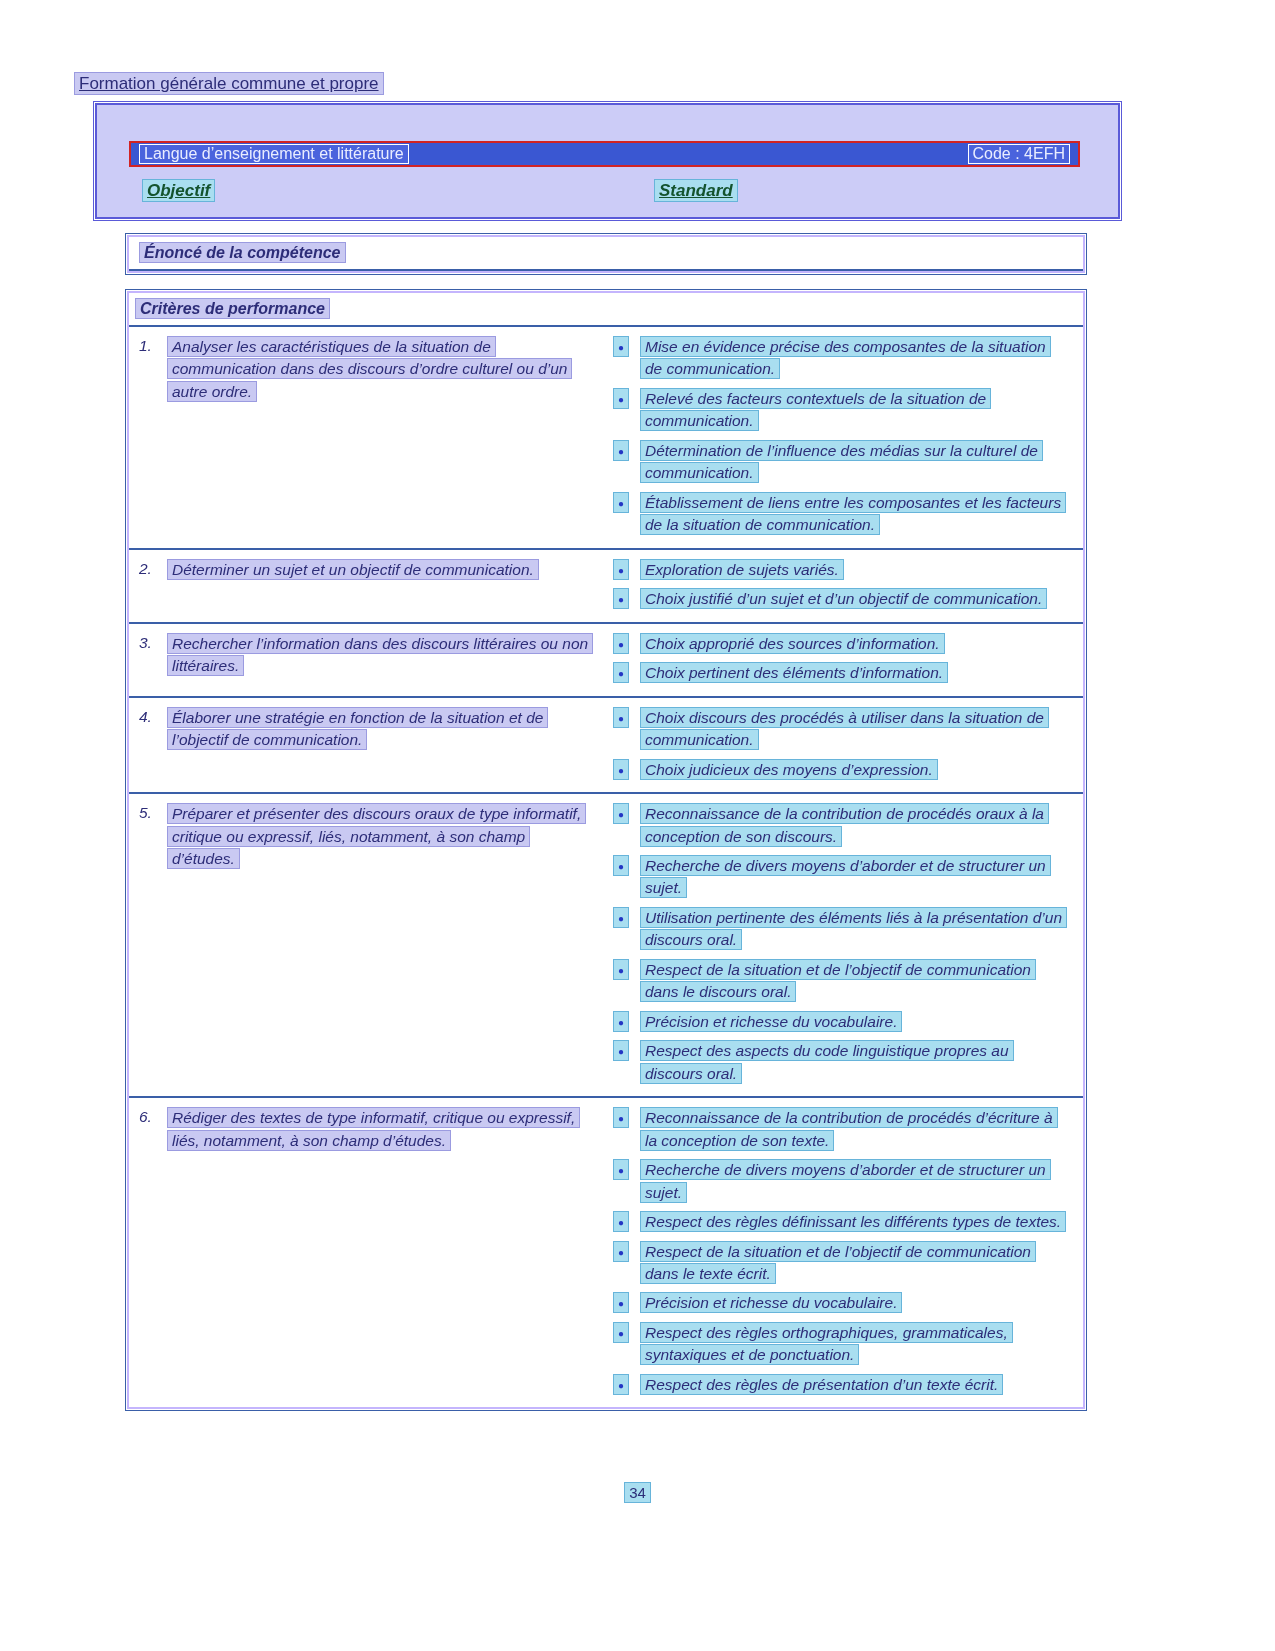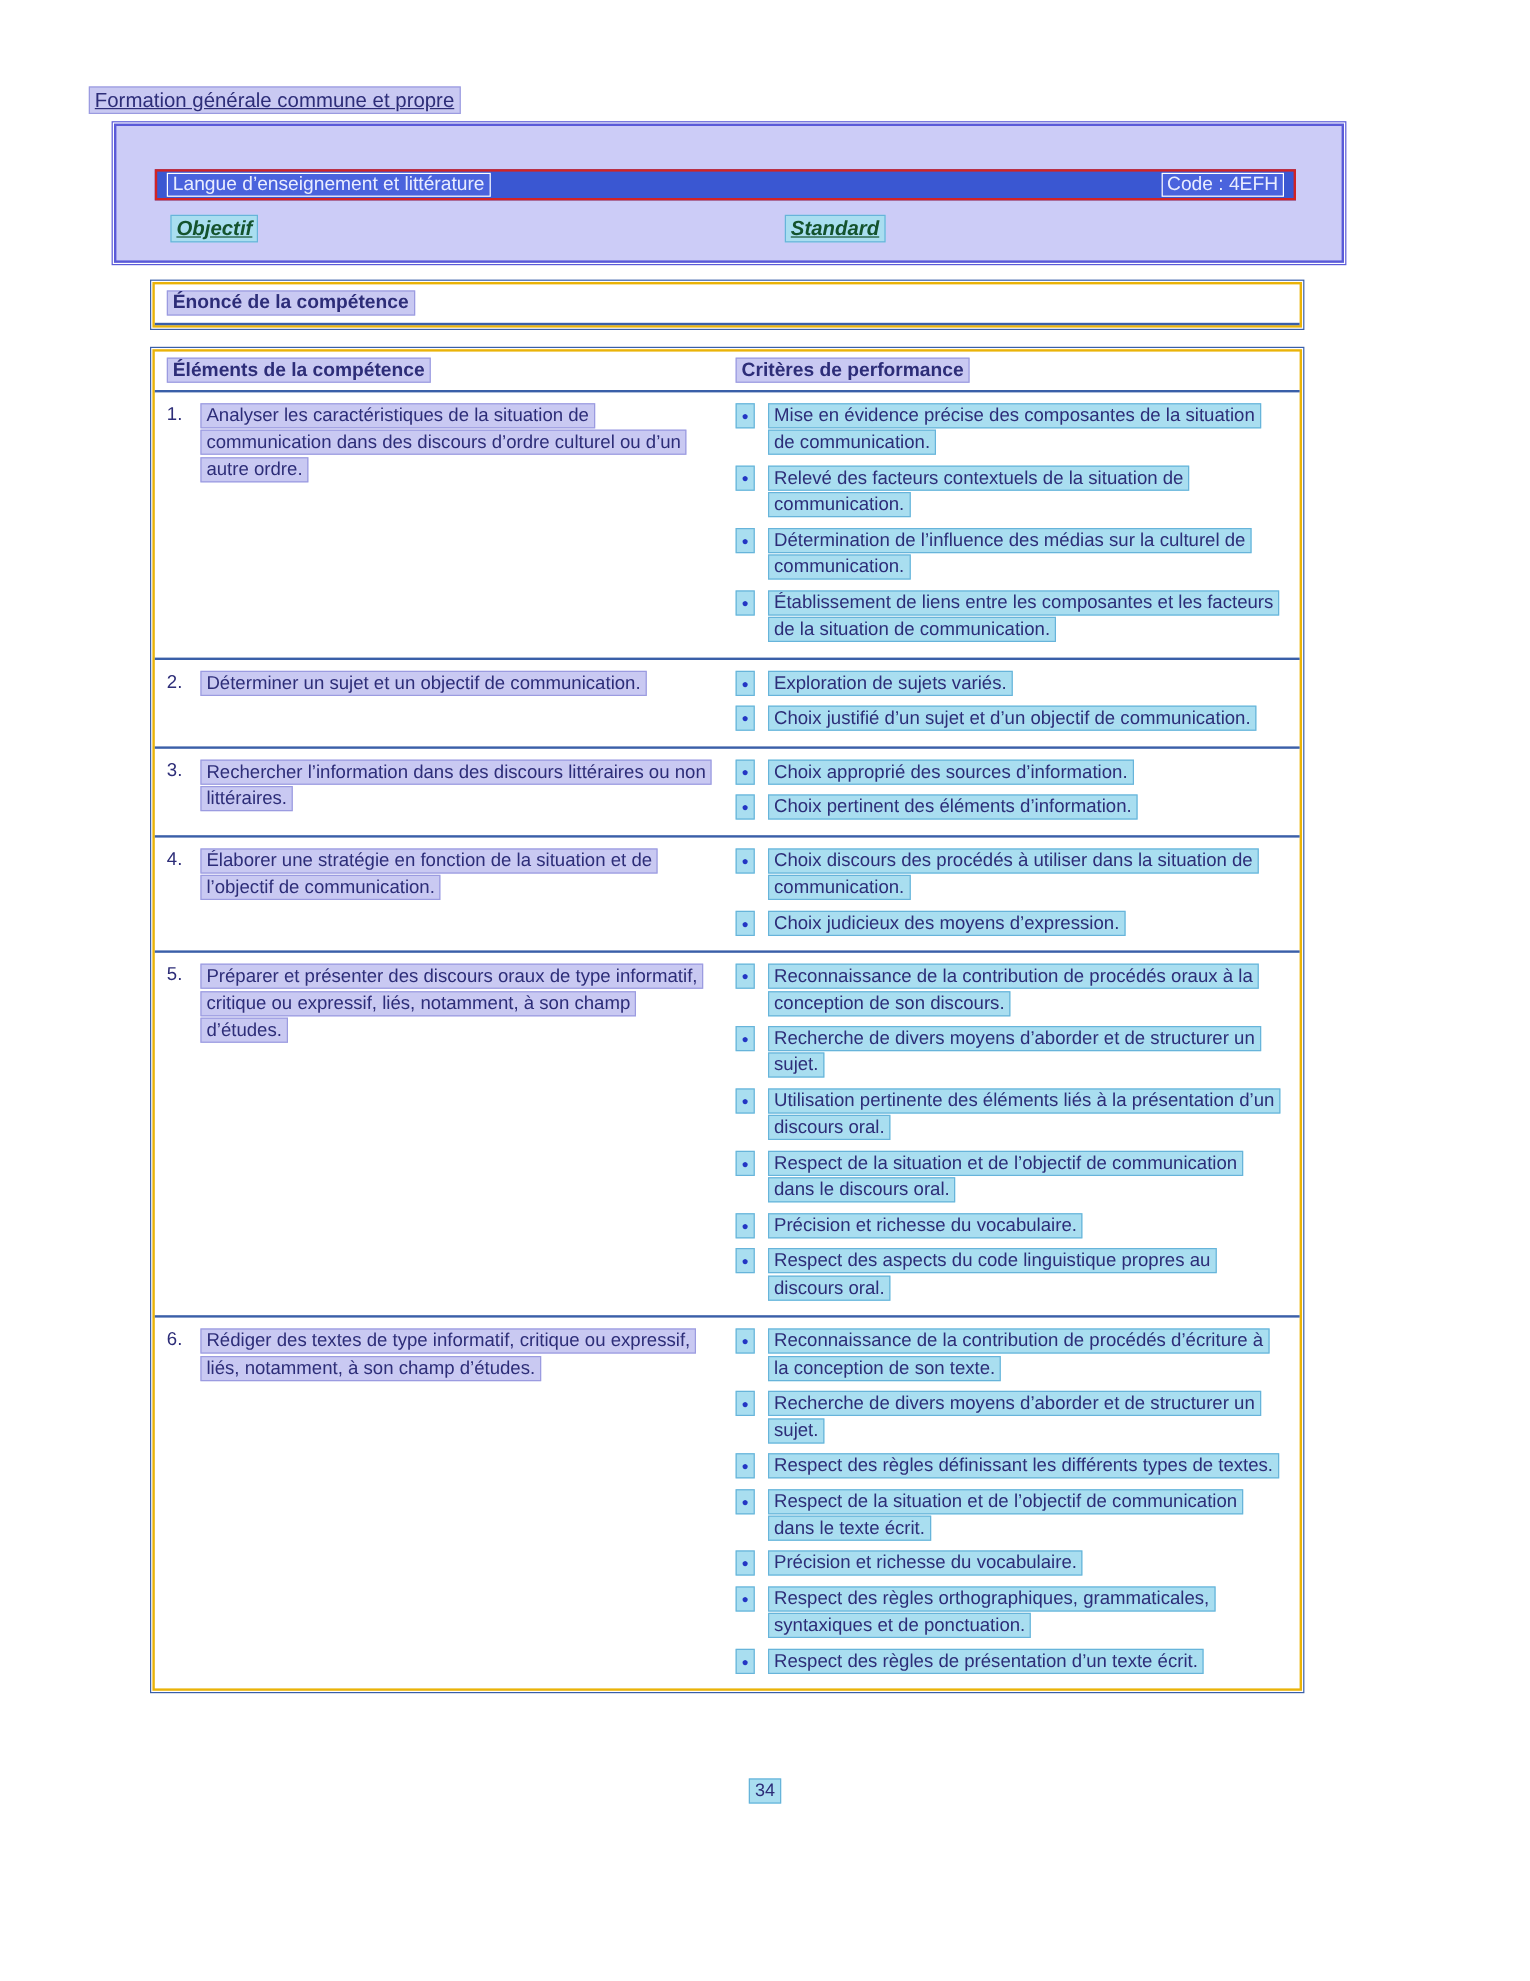--- a/index.html
+++ b/index.html
@@ -67,24 +67,25 @@
     font-style: italic;
     color: #14532d;
   }
   .std-pos { position: absolute; left: 512px; top: 0; }
   .obj-std-row .hl { text-decoration: underline; }
 
   
   .doc-box {
     margin-left: 127px;
     width: 958px;
-    border: 2px solid #eab308;
+    border: 2px solid #c4b5fd;
     outline: 1px solid #3a5fa8;
     outline-offset: 1px;
     background: #ffffff;
+    font-style: italic;
   }
   .enonce-box { margin-top: 16px; }
   .section-header-row {
     border-bottom: 2px solid #3a5fa8;
     padding: 4px 10px 5px;
     font-size: 16px;
   }
   .enonce-body { padding: 8px 10px 12px; font-size: 15.5px; }
   .enonce-body .constrain { display: inline-block; max-width: 480px; }
 
@@ -152,23 +153,20 @@
 </div>
 
 <div class="doc-box enonce-box">
   <div class="section-header-row">
     <span class="hl lav bold">Énoncé de la compétence</span>
   </div>
 </div>
 
 <div class="doc-box main-table">
   <div class="table-header-row">
-    <div class="col-el">
-      <span class="hl lav bold">Éléments de la compétence</span>
-    </div>
     <div class="col-cr">
       <span class="hl lav bold">Critères de performance</span>
     </div>
   </div>
 
   <div class="t-row">
     <div class="col-el">
       <div class="el-wrap">
         <span class="num">1.</span>
         <span class="el-text"><span class="hl lav">Analyser les caractéristiques de la situation de communication dans des discours d’ordre culturel ou d’un autre ordre.</span></span>

